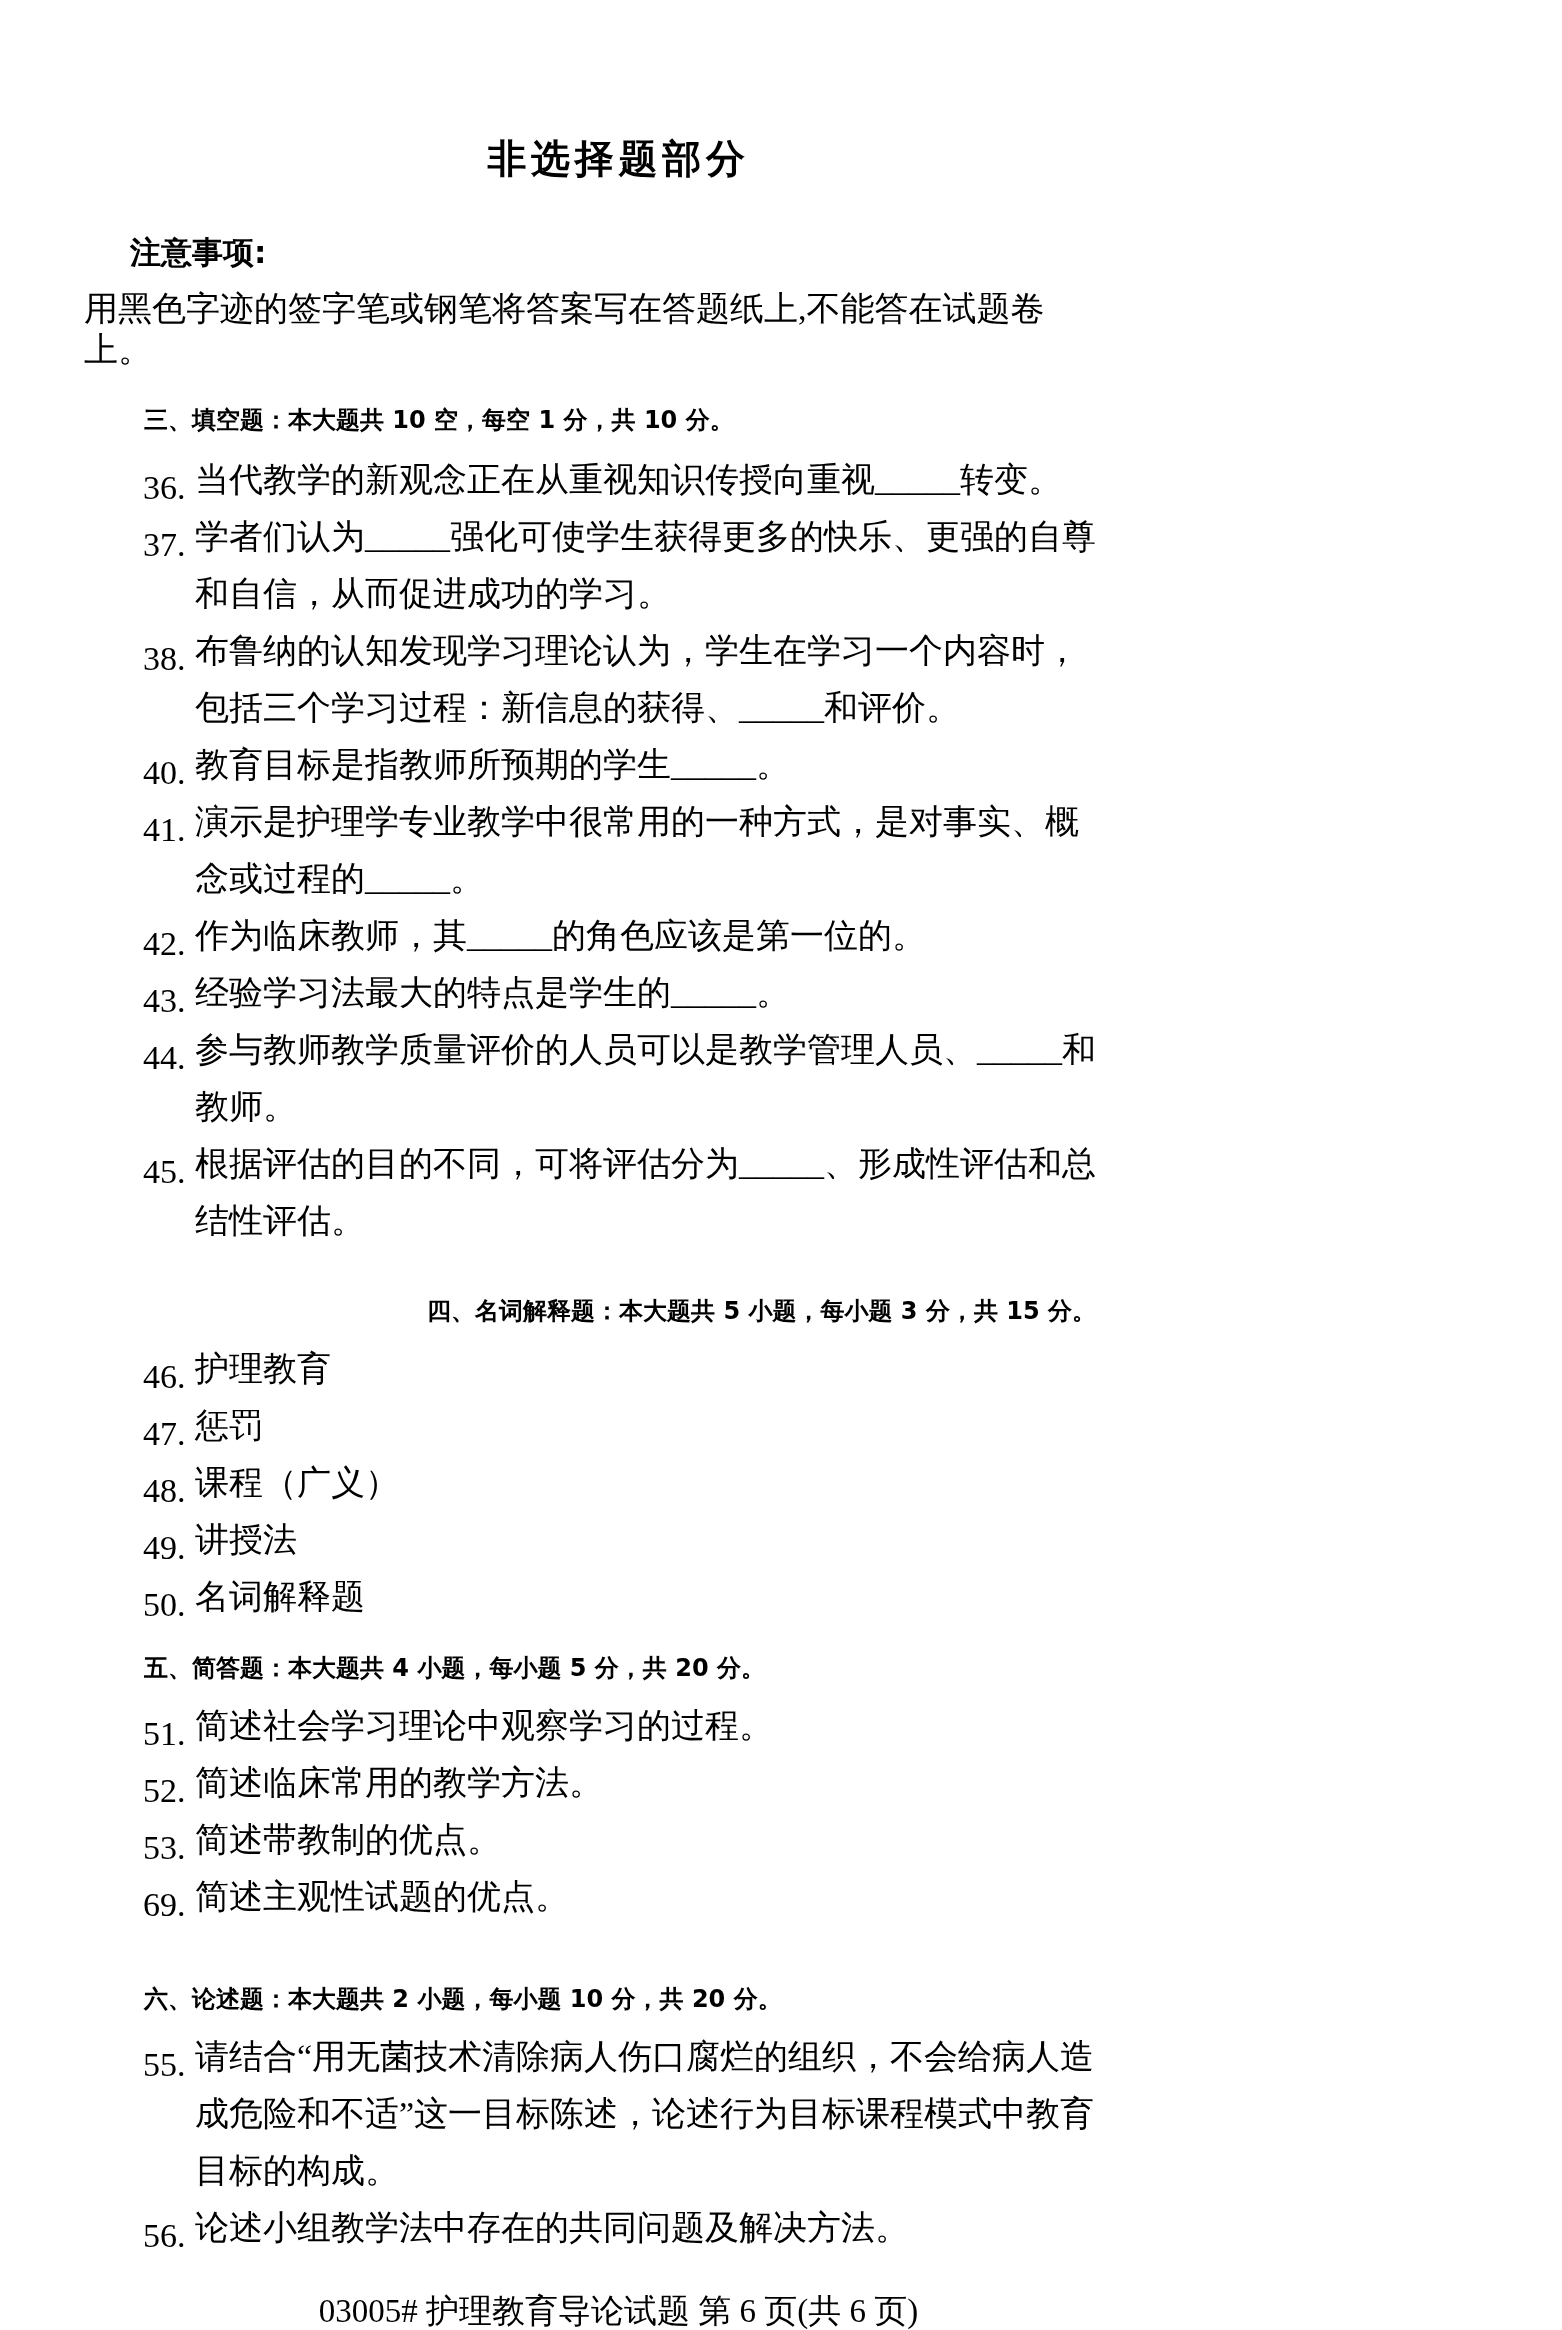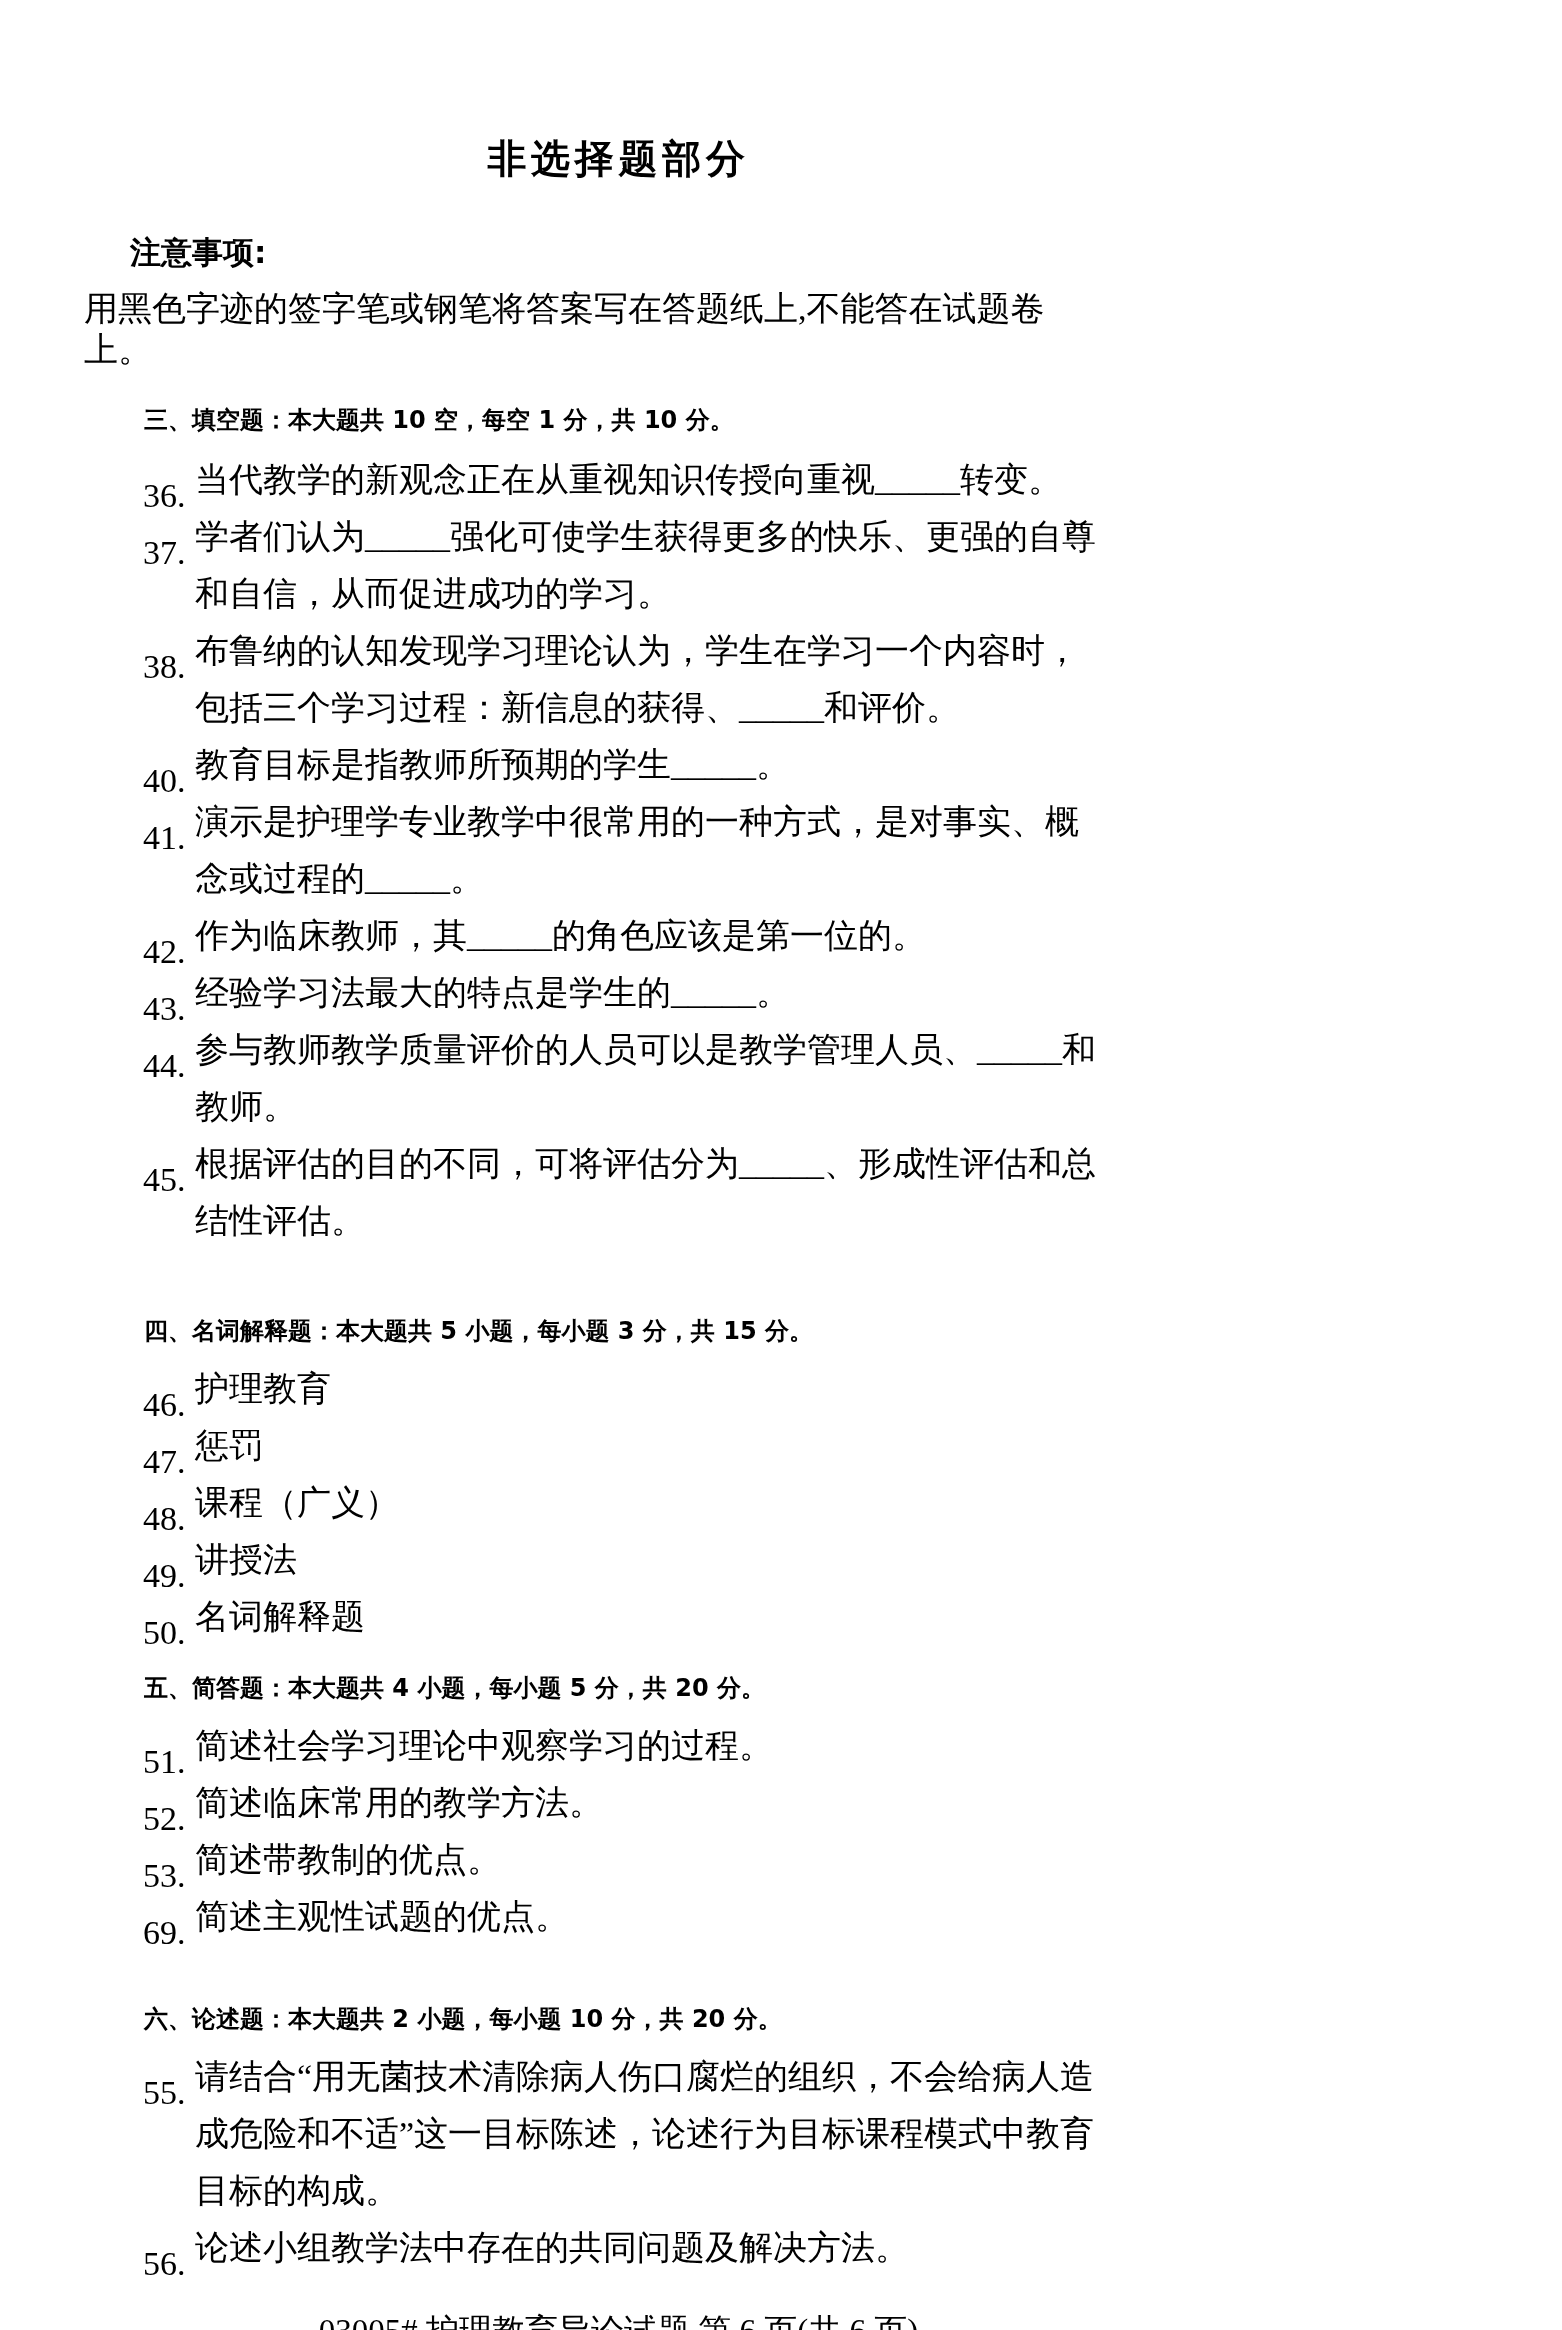--- a/index.html
+++ b/index.html
@@ -42,37 +42,37 @@
   }
   .section-heading {
     padding-left: 144px;
     padding-right: 141px;
     font-family: "DejaVu Sans", "Liberation Sans", sans-serif;
     font-weight: bold;
     font-size: 24px;
     line-height: 47px;
   }
   .sh-3 { margin-top: 27px; }
-  .sh-4 { margin-top: 54px; line-height: 57px; }
+  .sh-4 { margin-top: 34px; line-height: 57px; text-align: right; }
   .sh-5 { margin-top: 15.7px; line-height: 57px; }
   .sh-6 { margin-top: 46px; line-height: 57px; }
   .q-block { margin-top: 6.3px; }
   .q-block-rest { margin-top: 0; }
   .q-row {
     position: relative;
     padding-left: 195px;
     padding-right: 141px;
     font-family: "Liberation Serif", "DejaVu Serif", serif;
     font-size: 34px;
     line-height: 57px;
   }
   .q-num {
     position: absolute;
     left: 143px;
-    top: 16px;
+    top: 8px;
     font-family: "Liberation Serif", "DejaVu Serif", serif;
     font-size: 34px;
     line-height: 57px;
   }
   .page-footer {
     margin-top: 35px;
     text-align: center;
     font-family: "Liberation Serif", "DejaVu Serif", serif;
     font-size: 33px;
     line-height: 41px;

